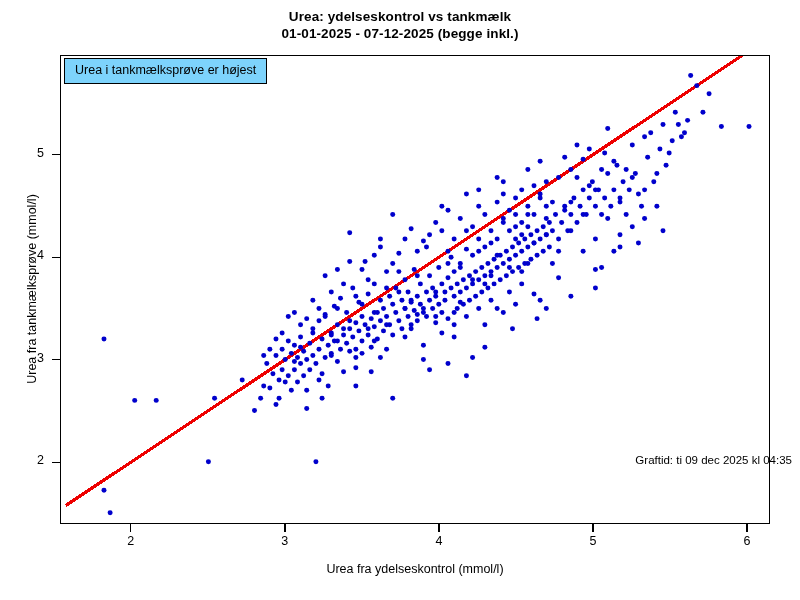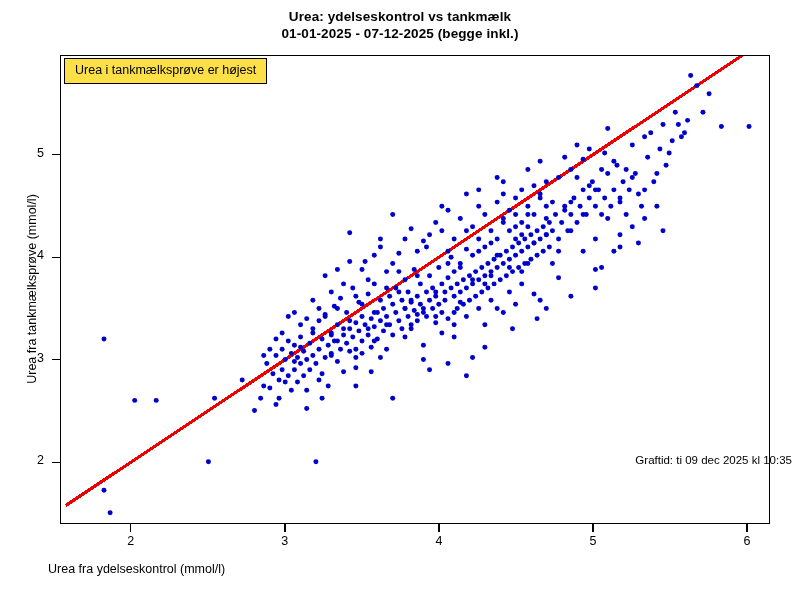--- a/index.html
+++ b/index.html
@@ -80,42 +80,42 @@
   .y-tick-label {
     left: 0;
     width: 44px;
     text-align: right;
     margin-top: -9px;
   }
 
   
   .x-axis-title {
     position: absolute;
-    left: 48px;
+    left: 60px;
     top: 562px;
     width: 710px;
-    text-align: left;
+    text-align: center;
     font-size: 12.5px;
   }
   .y-axis-title {
     position: absolute;
     left: -168px;
     top: 282px;
     width: 400px;
     text-align: center;
     font-size: 12.5px;
     transform: rotate(-90deg);
     transform-origin: center center;
   }
 
   
   .annotation-box {
     position: absolute;
     border: 1.2px solid #000000;
-    background: #fde047;
+    background: #7dd3fc;
     font-size: 12.5px;
     color: #000000;
     padding: 4px 10px 5px 10px;
     box-sizing: border-box;
     white-space: nowrap;
     line-height: 15px;
   }
   #annotation-top-left {
     left: 64px;
     top: 58px;
@@ -597,15 +597,15 @@
       <div class="tick-label y-tick-label" style="top: 257.173px;">4</div>
       <div class="tick-mark y-tick" style="top: 153.897px;"></div>
       <div class="tick-label y-tick-label" style="top: 154.547px;">5</div>
     </div>
 
   <div class="x-axis-title">Urea fra ydelseskontrol (mmol/l)</div>
   <div class="y-axis-title">Urea fra tankmælksprøve (mmol/l)</div>
 
   <div class="annotation-box" id="annotation-top-left">Urea i tankmælksprøve er højest</div>
 
-  <div class="footer-stamp">Graftid: ti 09 dec 2025 kl 10:35</div>
+  <div class="footer-stamp">Graftid: ti 09 dec 2025 kl 04:35</div>
 
 </div>
 
 </body></html>

